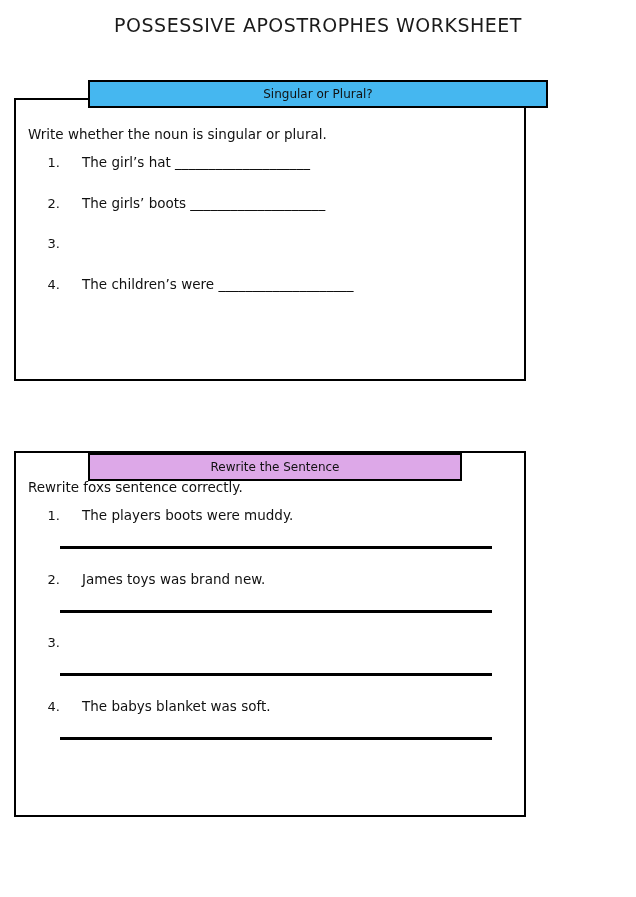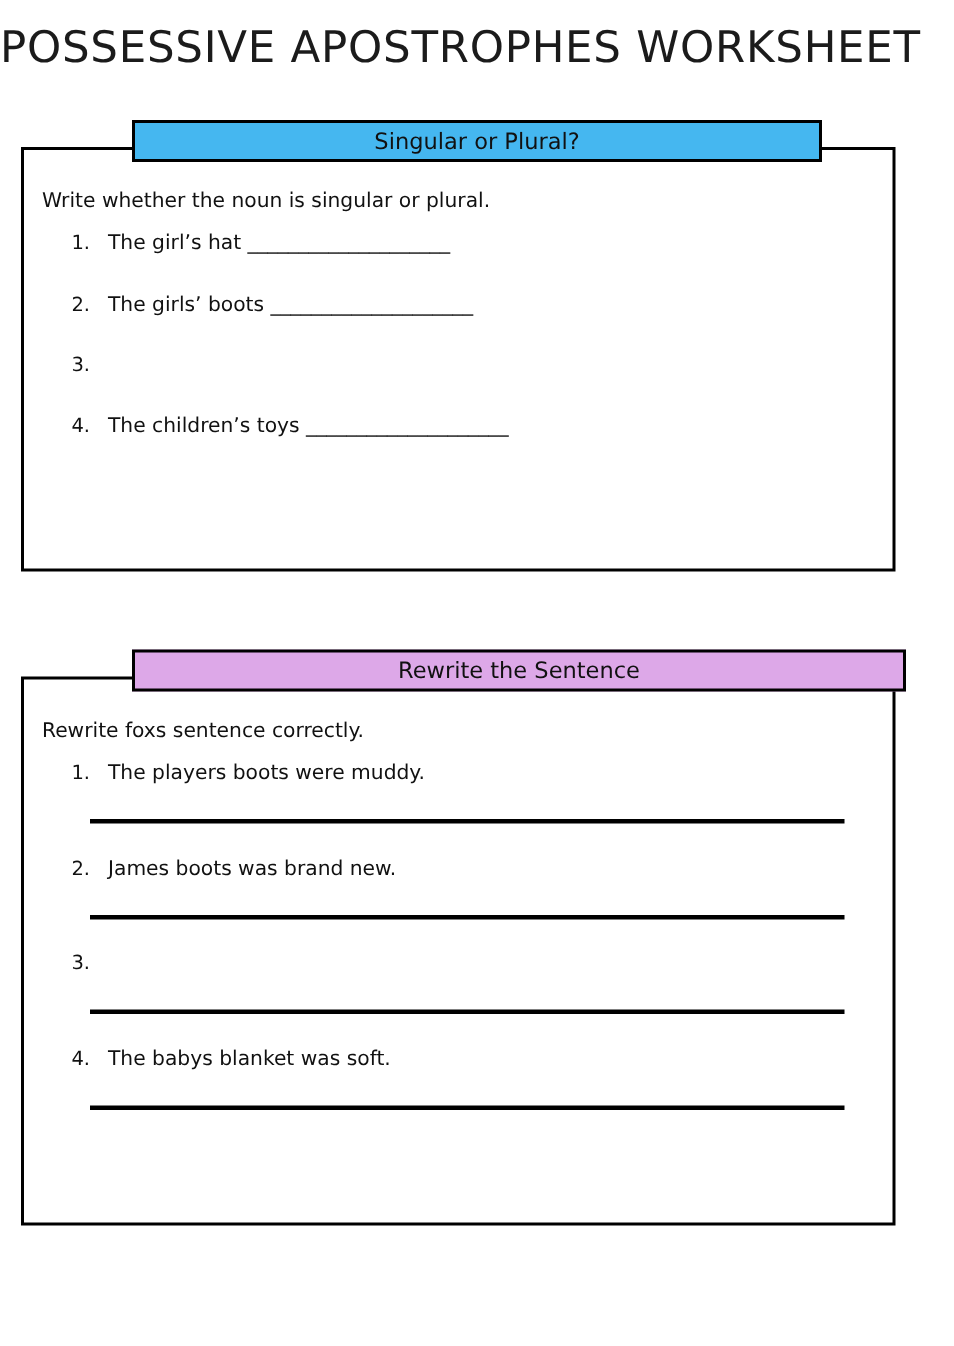--- a/index.html
+++ b/index.html
@@ -17,62 +17,63 @@
   }
 
   .page {
     position: relative;
     width: 636px;
     height: 897px;
     box-sizing: border-box;
   }
 
   .worksheet-title {
+    text-align: center;
     font-family: "DejaVu Sans", sans-serif;
-    font-size: 29px;
+    font-size: 19px;
     letter-spacing: 0.5px;
     color: #1b1b1b;
     margin: 14px 0 0 0;
     font-weight: 400;
   }
 
   .section {
     position: absolute;
     left: 14px;
-    width: 583px;
+    width: 512px;
     box-sizing: border-box;
     border: 2.5px solid #000000;
     background: #ffffff;
   }
 
   #section-1 { top: 84px; height: 283px; }
   #section-2 { top: 437px; height: 366px; }
 
   .section-header {
     position: absolute;
     box-sizing: border-box;
     border: 2.5px solid #000000;
     height: 28px;
     line-height: 24px;
     text-align: center;
-    font-size: 15px;
+    font-size: 12px;
     color: #111111;
     z-index: 5;
   }
 
   #header-1 {
     left: 88px;
     top: 66px;
     width: 460px;
     background: #45b7f0;
   }
   #header-2 {
     left: 88px;
-    top: 419px;
-    width: 516px;
+    top: 439px;
+    width: 374px;
     background: #dda8e8;
   }
 
   .instruction {
     position: absolute;
     left: 12px;
     font-size: 13.5px;
     color: #111111;
   }
   #instruction-1 { top: 26px; }
@@ -93,21 +94,21 @@
   }
 
   .item-num {
     width: 18px;
     text-align: right;
     flex: 0 0 18px;
     font-size: 13px;
   }
 
   .item-text {
-    margin-left: 12px;
+    margin-left: 22px;
     white-space: pre;
   }
 
   
   #items-1 .item { margin-bottom: 25px; }
 
   
   #items-2 .item { margin-bottom: 0; }
 
   .answer-rule {
@@ -133,40 +134,40 @@
       </div>
       <div class="item">
         <span class="item-num">2.</span>
         <span class="item-text">The girls’ boots ____________________</span>
       </div>
       <div class="item">
         <span class="item-num">3.</span>
       </div>
       <div class="item">
         <span class="item-num">4.</span>
-        <span class="item-text">The children’s toys ____________________</span>
+        <span class="item-text">The children’s were ____________________</span>
       </div>
     </div>
   </div>
 
   <div class="section-header" id="header-1" style="background: rgb(69, 183, 240);">Singular or Plural?</div>
 
   <div class="section" id="section-2">
     <div class="instruction" id="instruction-2">Rewrite foxs sentence correctly.</div>
 
     <div class="items" id="items-2">
       <div class="item">
         <span class="item-num">1.</span>
         <span class="item-text">The players boots were muddy.</span>
       </div>
       <div class="answer-rule"></div>
 
       <div class="item">
         <span class="item-num">2.</span>
-        <span class="item-text">James boots was brand new.</span>
+        <span class="item-text">James toys was brand new.</span>
       </div>
       <div class="answer-rule"></div>
 
       <div class="item">
         <span class="item-num">3.</span>
       </div>
       <div class="answer-rule"></div>
 
       <div class="item">
         <span class="item-num">4.</span>

